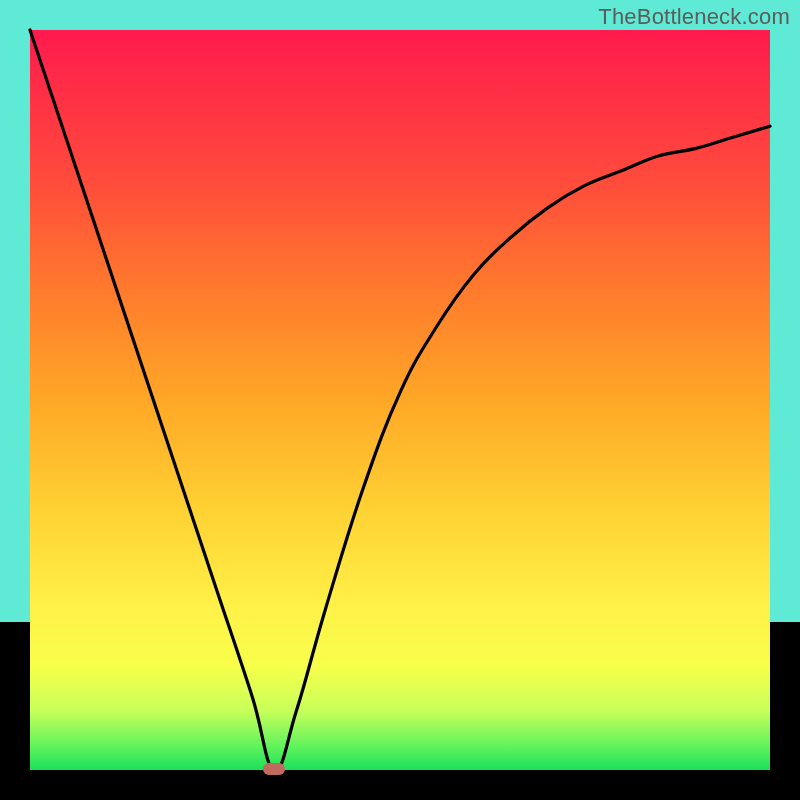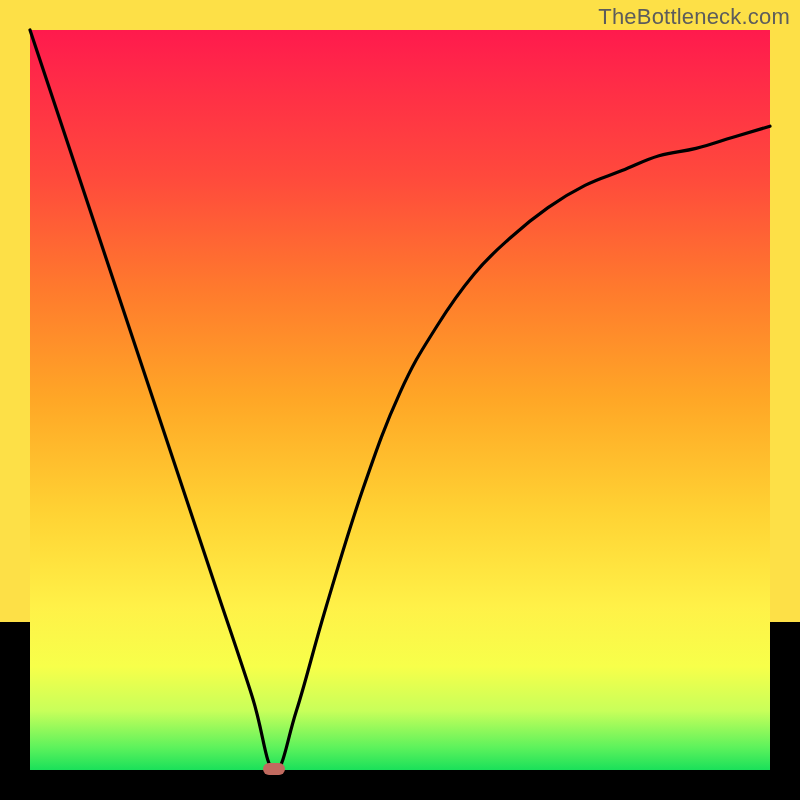--- a/index.html
+++ b/index.html
@@ -8,21 +8,21 @@
     width: 800px;
     height: 800px;
     background: #000;
     overflow: hidden;
     font-family: Arial, Helvetica, sans-serif;
   }
   .outer {
     position: relative;
     width: 800px;
     height: 622px;
-    background: #fde047;
+    background: #5eead4;
   }
   .plot {
     position: absolute;
     left: 30px;
     top: 30px;
     width: 740px;
     height: 740px;
     
     background: linear-gradient(
       to bottom,

